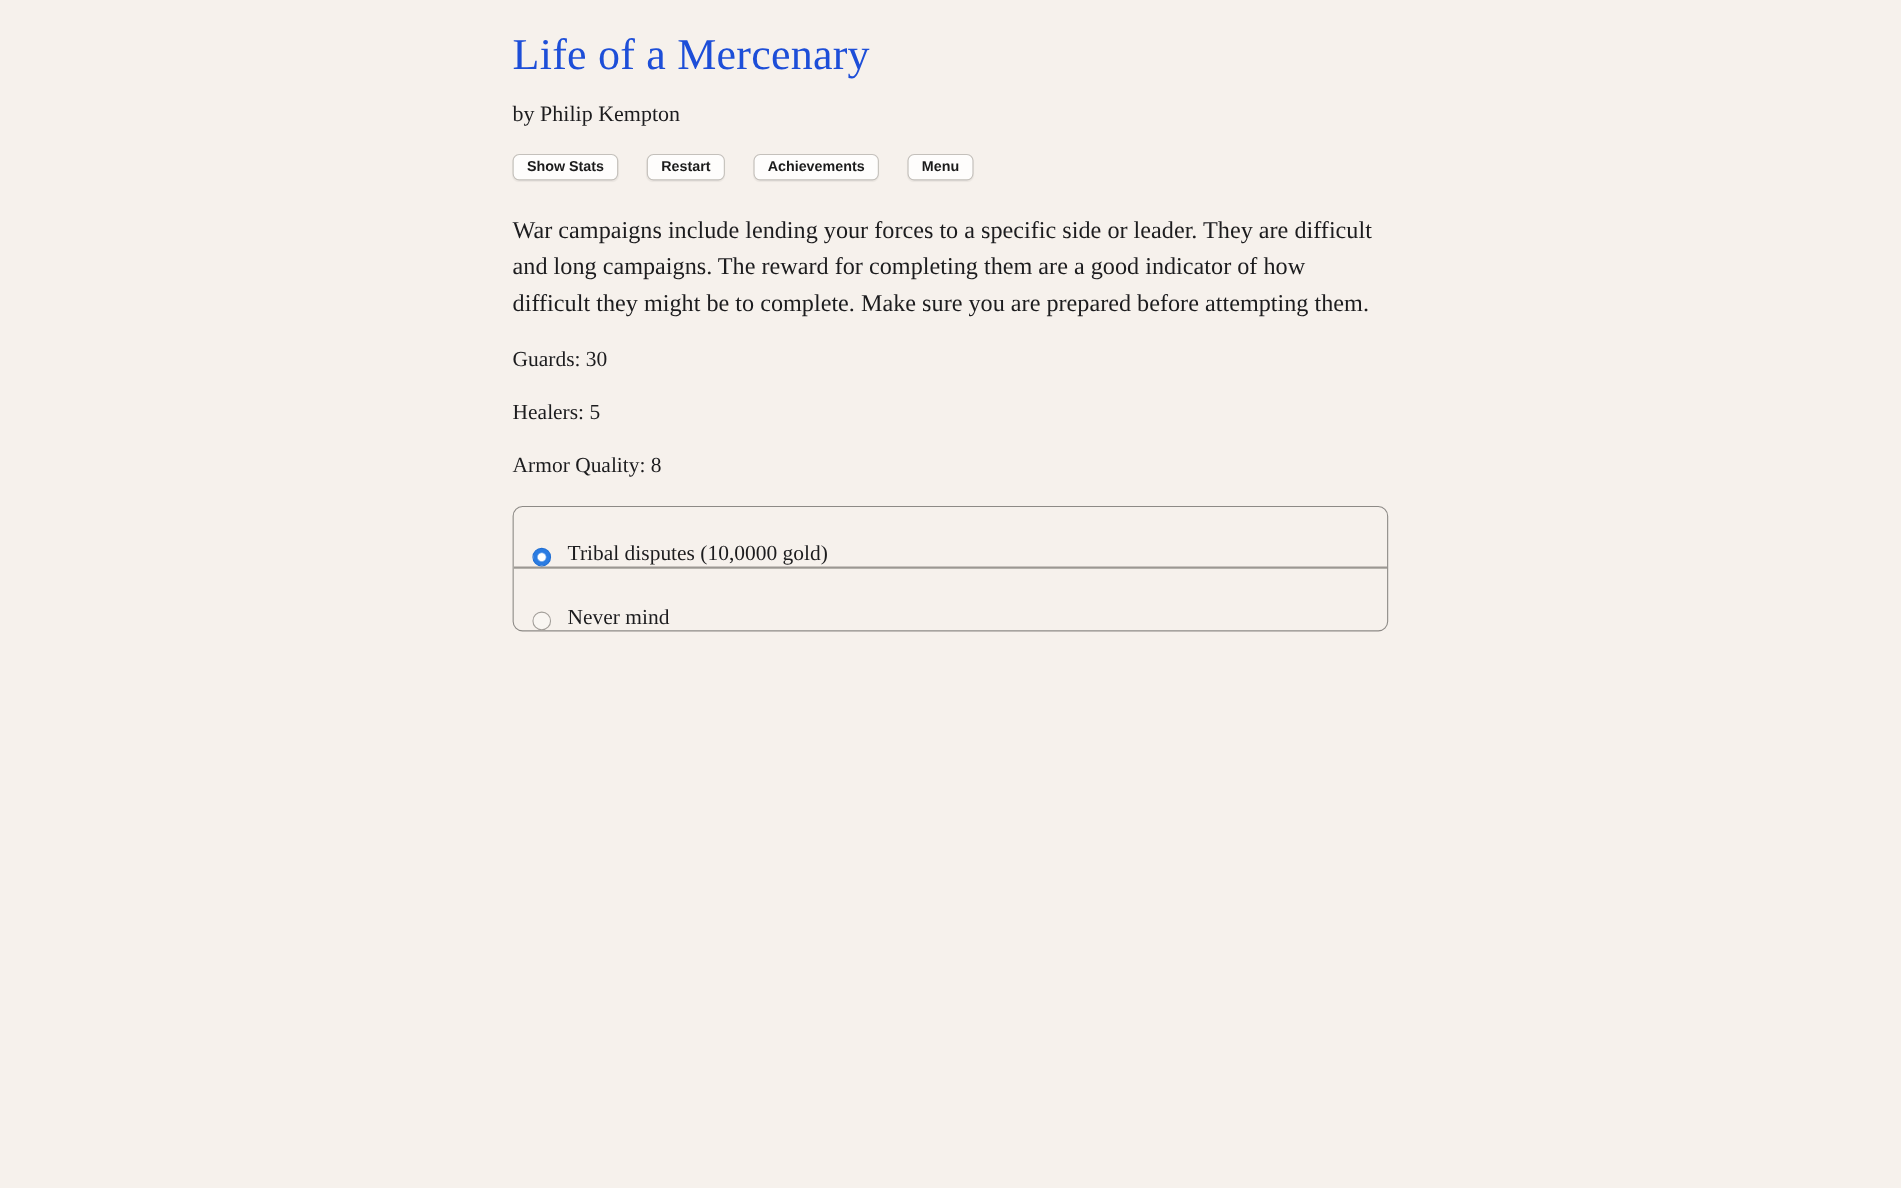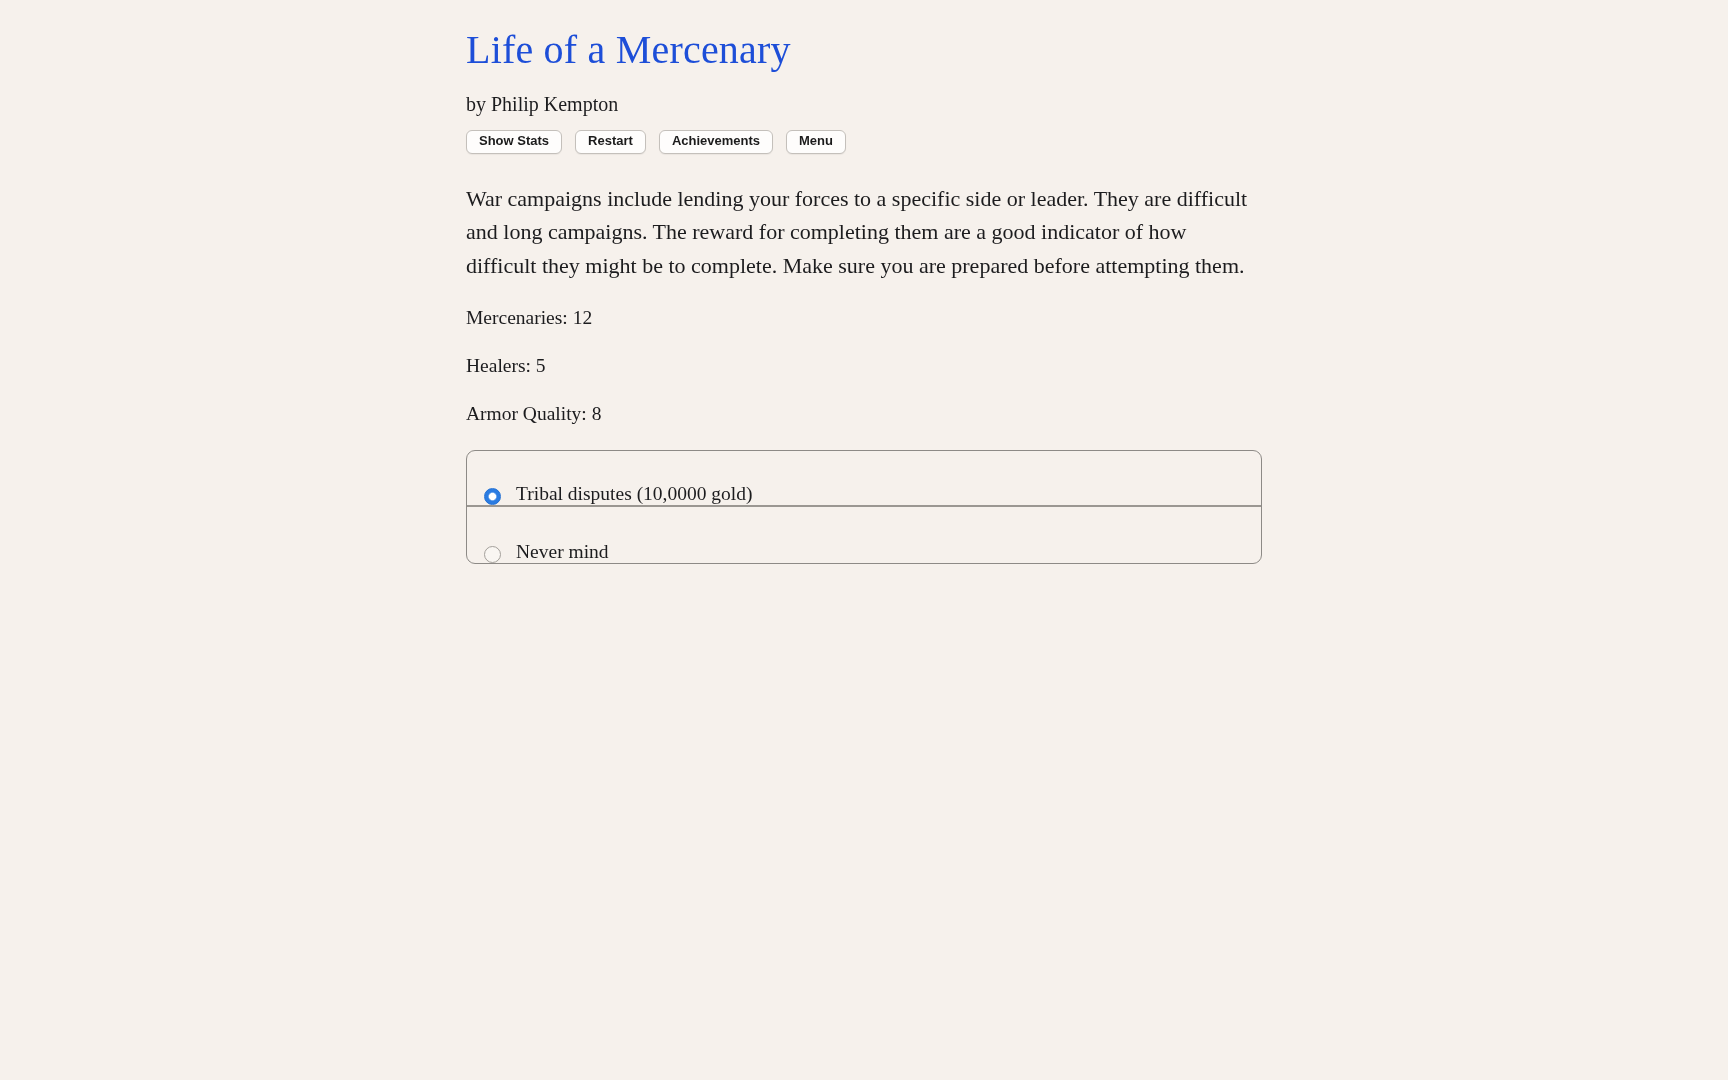--- a/index.html
+++ b/index.html
@@ -18,26 +18,26 @@
   }
   .game-title {
     font-size: 40px;
     font-weight: 400;
     letter-spacing: 0.2px;
     margin-bottom: 20px;
     color: #1d4ed8;
   }
   .game-author {
     font-size: 20px;
-    margin-bottom: 14px;
+    margin-bottom: 24px;
     color: #1c1c1e;
   }
   .toolbar {
     display: flex;
-    gap: 13px;
+    gap: 26px;
     margin-bottom: 28px;
   }
   .toolbar button {
     font-family: "Liberation Sans", "DejaVu Sans", sans-serif;
     font-size: 13px;
     font-weight: 600;
     color: #1b1b1b;
     background: #fefdfc;
     border: 1px solid #c4c0bb;
     border-radius: 6px;
@@ -124,21 +124,21 @@
 
   <div class="toolbar">
     <button>Show Stats</button>
     <button>Restart</button>
     <button>Achievements</button>
     <button>Menu</button>
   </div>
 
   <p class="story-paragraph">War campaigns include lending your forces to a specific side or leader. They are difficult and long campaigns. The reward for completing them are a good indicator of how difficult they might be to complete. Make sure you are prepared before attempting them.</p>
 
-  <p class="stat-line">Mercenaries: 12</p>
+  <p class="stat-line">Guards: 30</p>
   <p class="stat-line">Healers: 5</p>
   <p class="stat-line">Armor Quality: 8</p>
 
   <div class="choices-box">
     <label class="choice-row">
       <input type="radio" name="choice" checked="" style="">
       <span class="choice-label">Tribal disputes (10,0000 gold)</span>
     </label>
     <label class="choice-row">
       <input type="radio" name="choice" style="">

